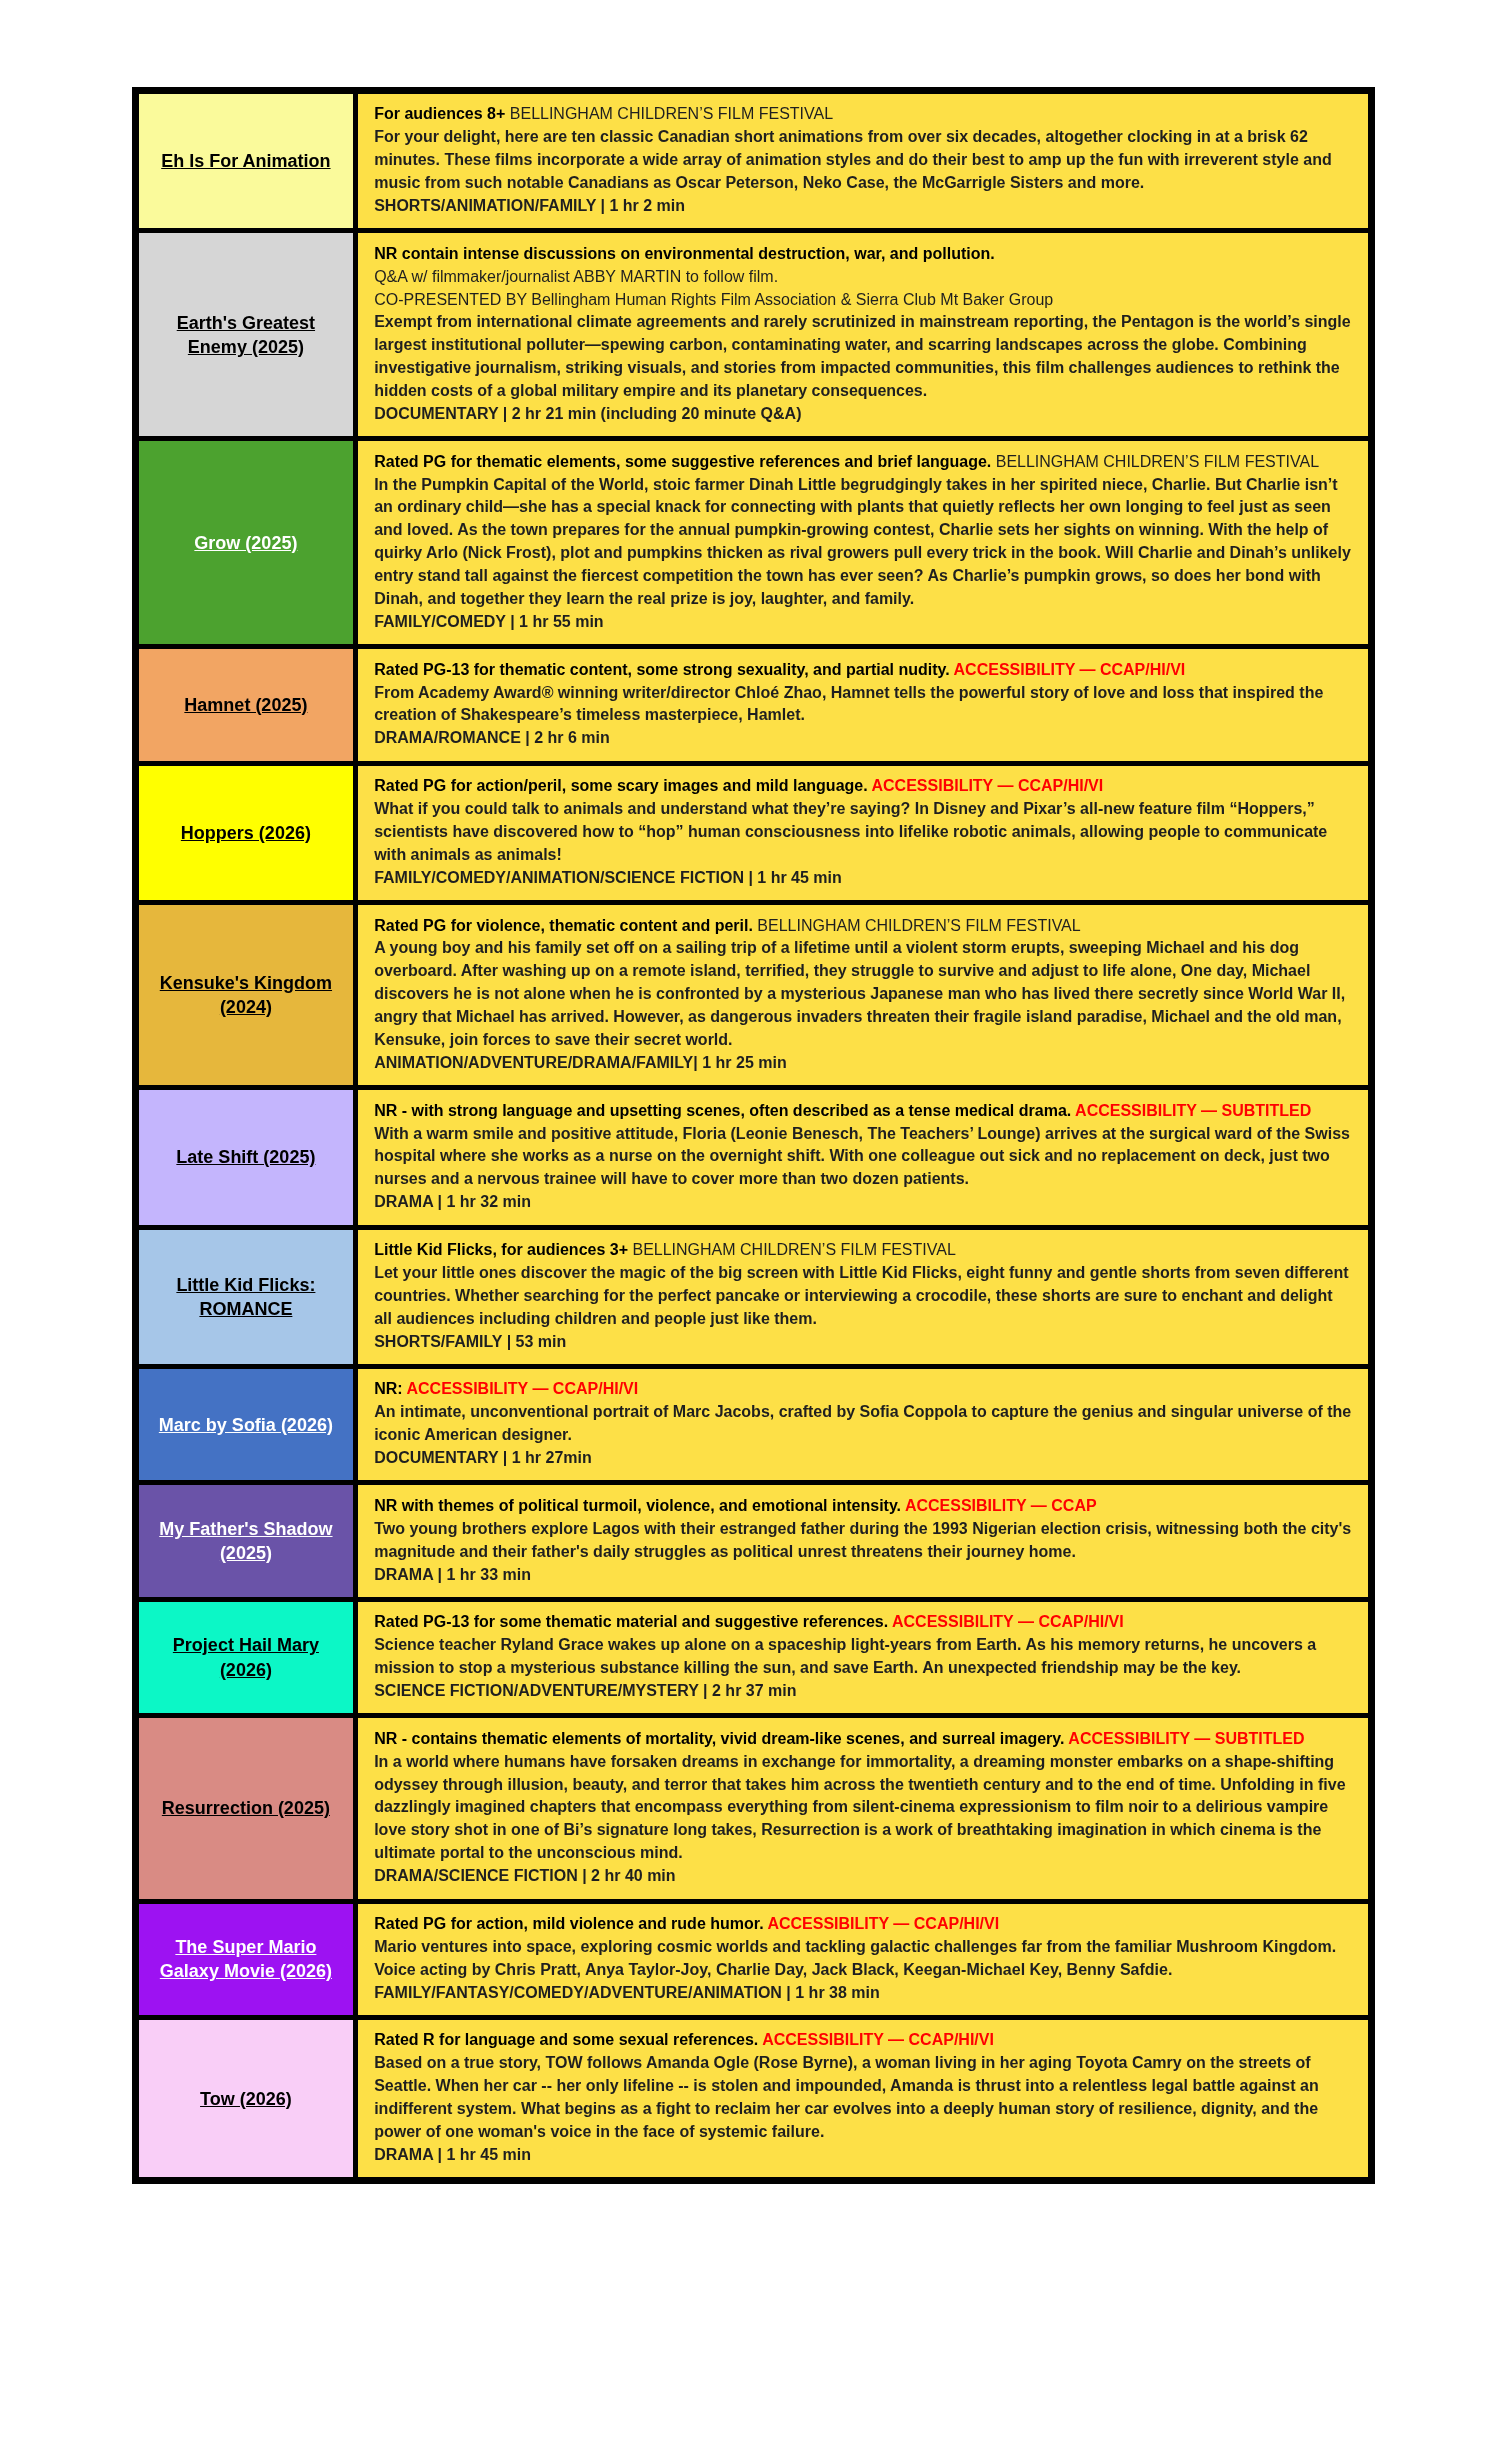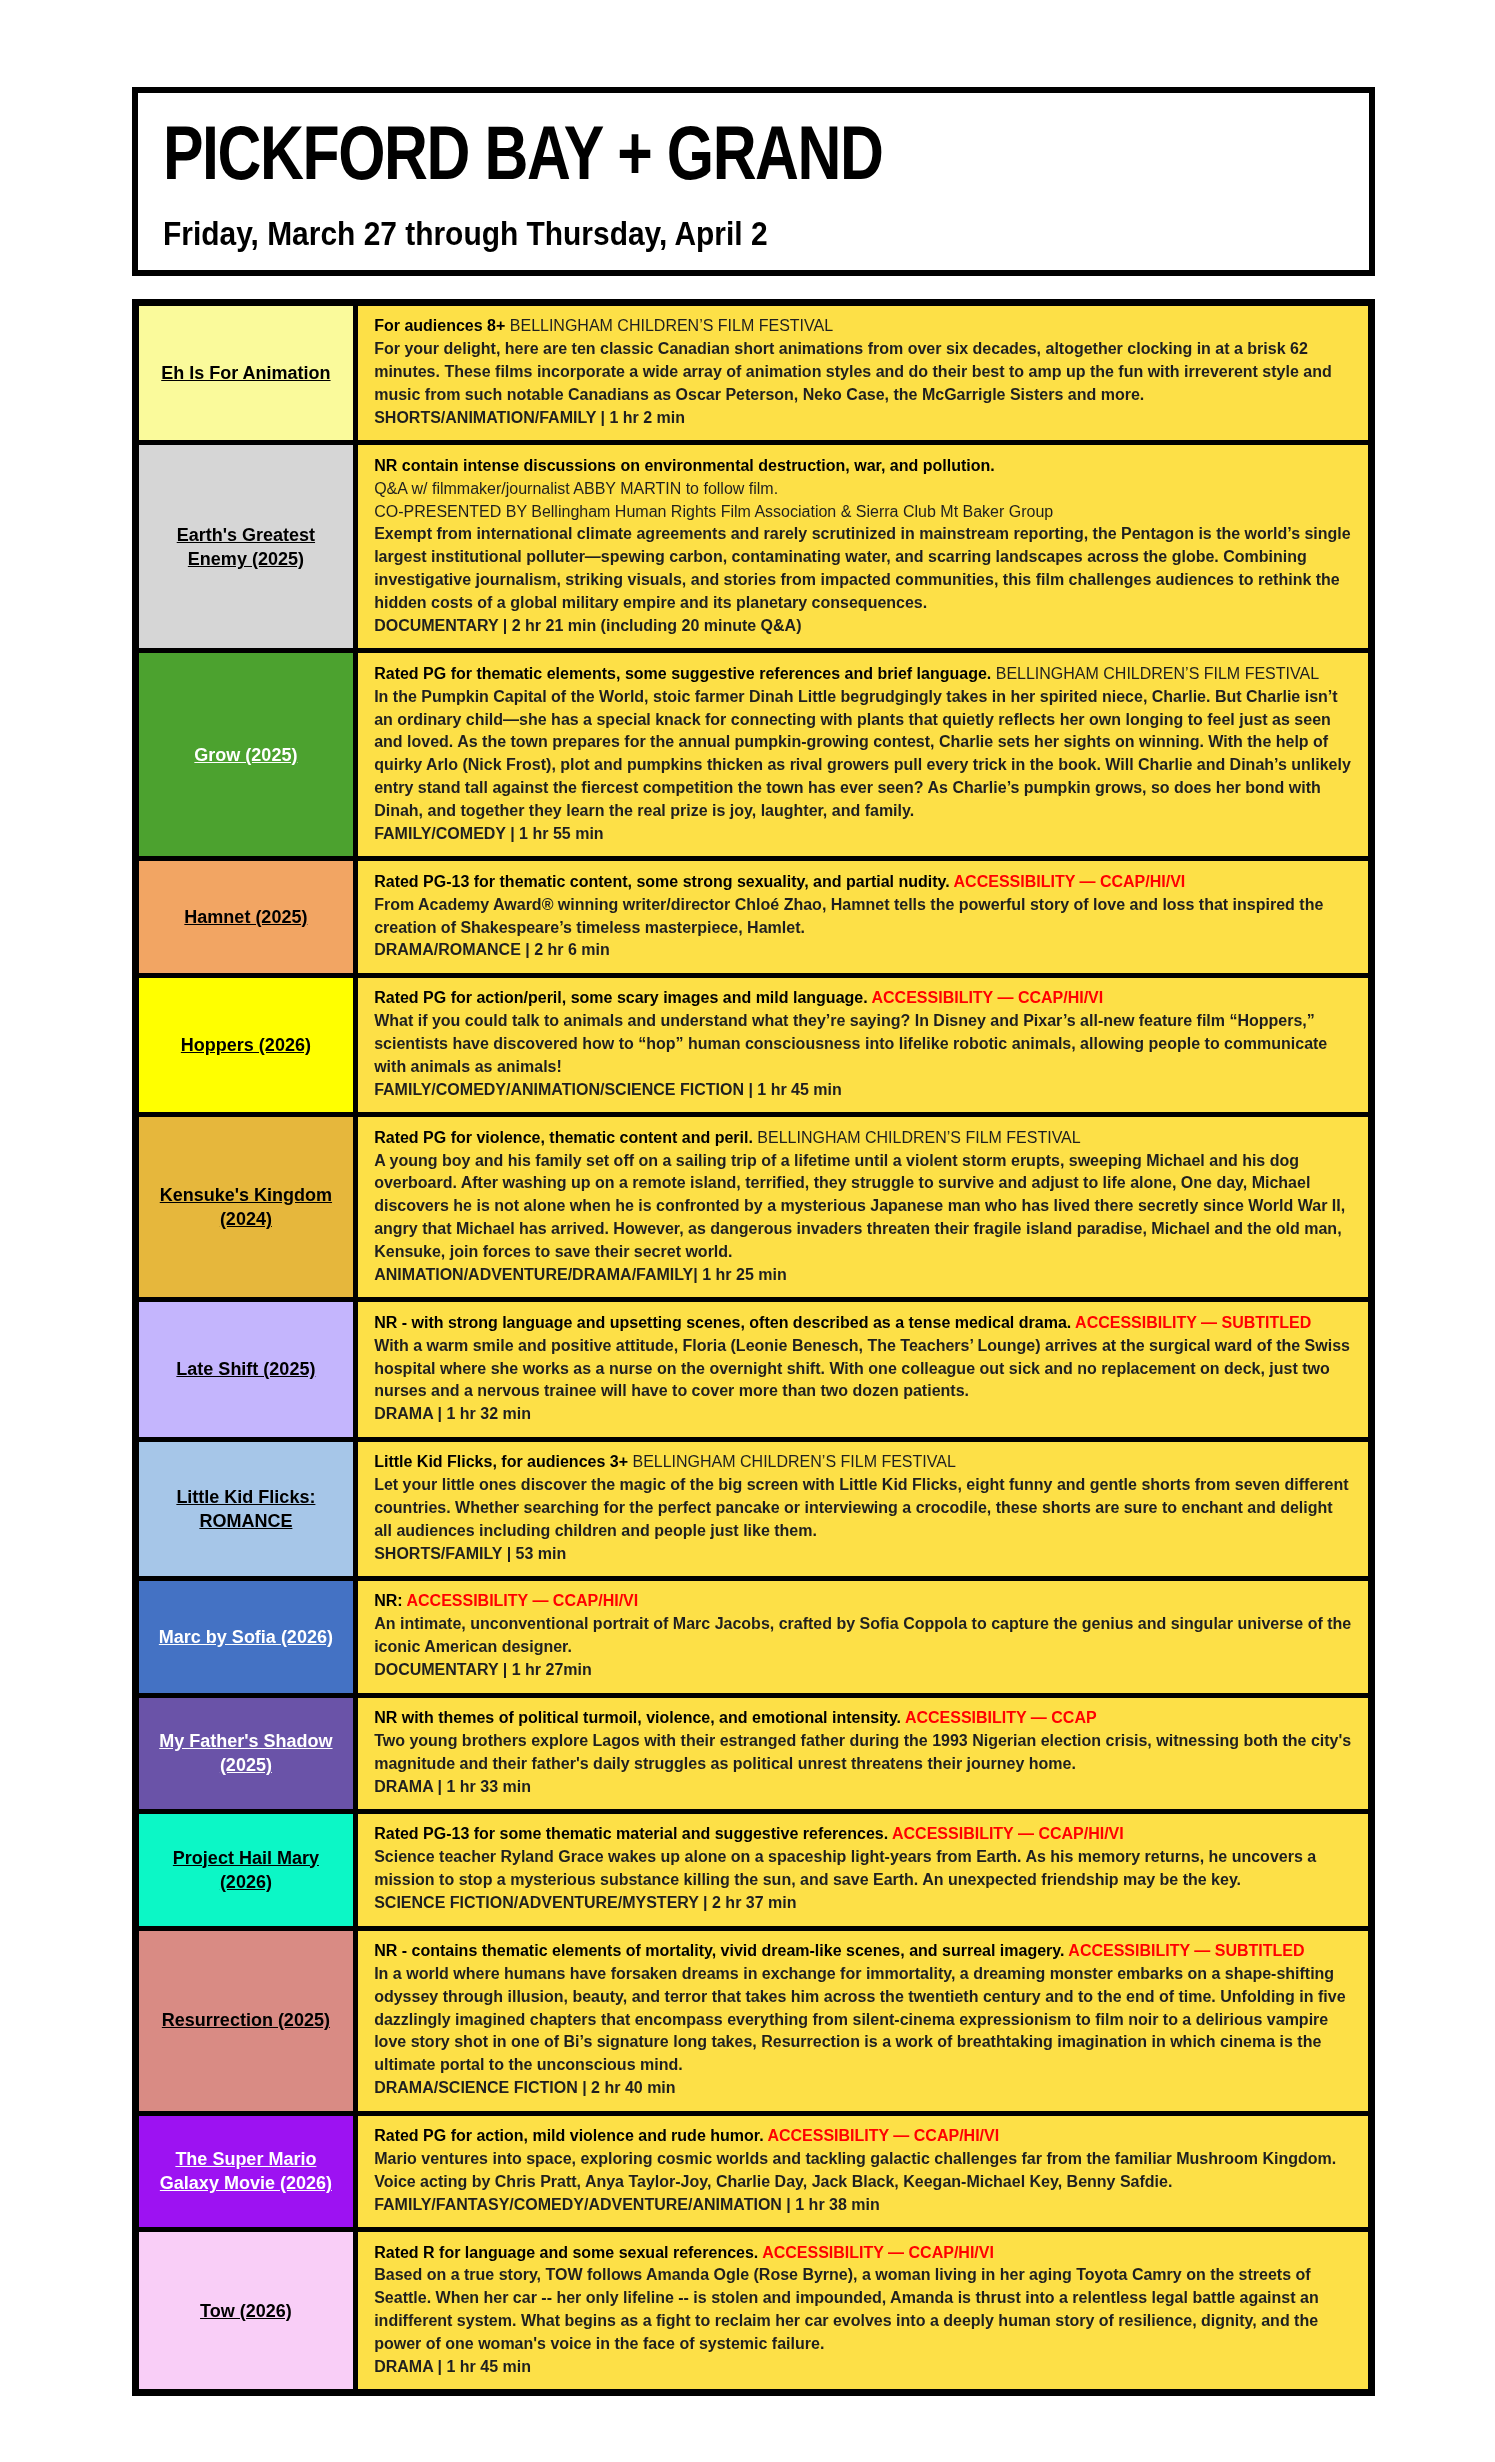--- a/index.html
+++ b/index.html
@@ -69,24 +69,20 @@
   .seg-plain { font-weight: 400; }
   .seg-red { font-weight: 700; color: var(--accessibility-red, #ff0000); }
   .synopsis { font-weight: 700; }
   .meta-line { font-weight: 700; }
 </style>
 </head>
 <body>
 
 <div class="page">
 
-  <div class="header-box">
-    <div class="header-title">PICKFORD BAY + GRAND</div>
-    <div class="header-date">Friday, March 27 through Thursday, April 2</div>
-  </div>
 
   <table class="films">
     <tbody>
         <tr>
           <td class="title-cell" style="background-color: rgb(250, 250, 155); color: rgb(0, 0, 0);">Eh Is For Animation</td>
           <td class="desc-cell">
             <div class="lead-line"><span class="seg-bold">For audiences 8+ </span><span class="seg-plain">BELLINGHAM CHILDREN’S FILM FESTIVAL</span></div>
             <div class="synopsis">For your delight, here are ten classic Canadian short animations from over six decades, altogether clocking in at a brisk 62 minutes. These films incorporate a wide array of animation styles and do their best to amp up the fun with irreverent style and music from such notable Canadians as Oscar Peterson, Neko Case, the McGarrigle Sisters and more.</div>
             <div class="meta-line">SHORTS/ANIMATION/FAMILY | 1 hr 2 min</div>
           </td>

